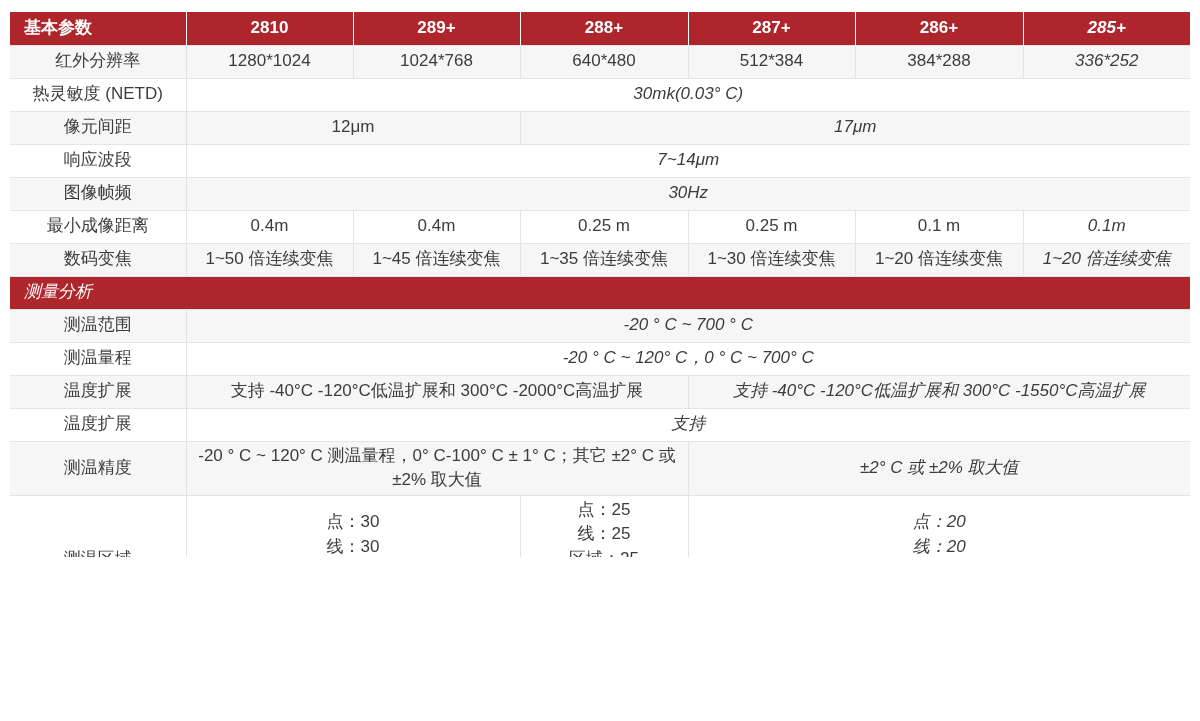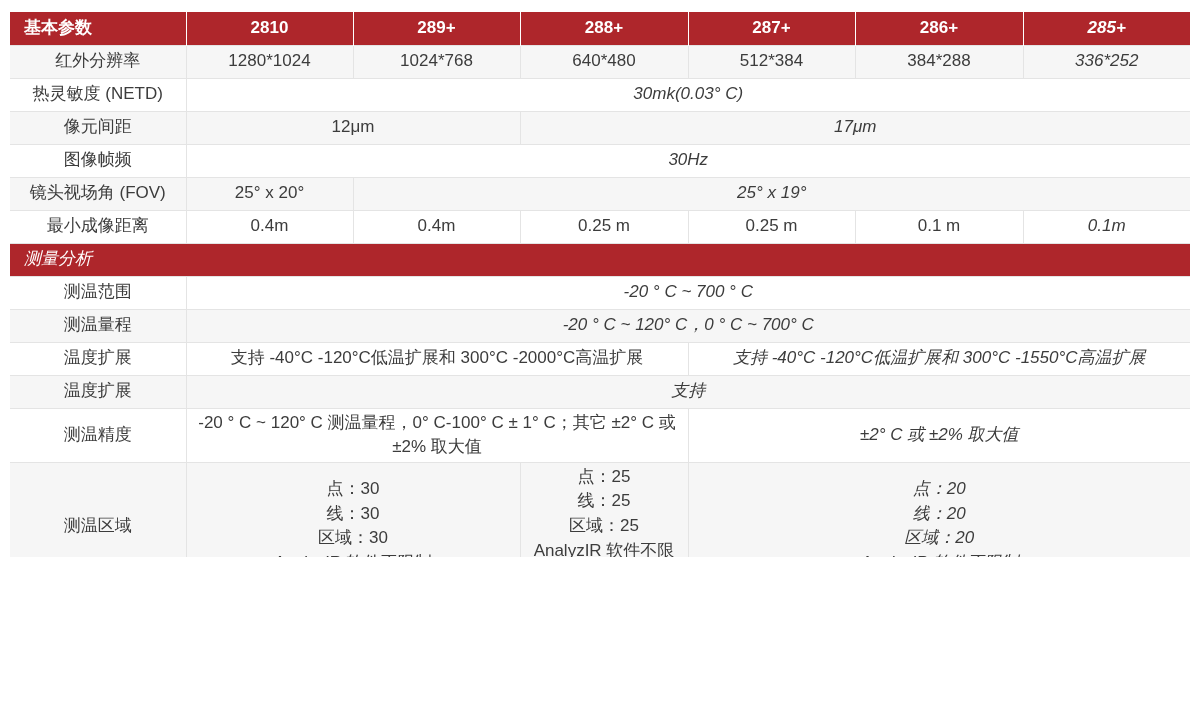--- a/index.html
+++ b/index.html
@@ -101,44 +101,52 @@
         <td class="label">热灵敏度 (NETD)</td>
         <td colspan="6">30mk(0.03° C)</td>
       </tr>
 
       <tr>
         <td class="label">像元间距</td>
         <td colspan="2">12μm</td>
         <td colspan="4">17μm</td>
       </tr>
 
+      <tr>
+        <td class="label">响应波段</td>
+        <td colspan="6">7~14μm</td>
+      </tr>
 
       <tr>
         <td class="label">图像帧频</td>
         <td colspan="6">30Hz</td>
       </tr>
 
-      <tr>
-        <td class="label">镜头视场角 (FOV)</td>
-        <td>25° x 20°</td>
-        <td colspan="5">25° x 19°</td>
-      </tr>
 
 
       <tr>
         <td class="label">最小成像距离</td>
         <td>0.4m</td>
         <td>0.4m</td>
         <td>0.25 m</td>
         <td>0.25 m</td>
         <td>0.1 m</td>
         <td>0.1m</td>
       </tr>
 
 
+      <tr>
+        <td class="label">数码变焦</td>
+        <td>1~50 倍连续变焦</td>
+        <td>1~45 倍连续变焦</td>
+        <td>1~35 倍连续变焦</td>
+        <td>1~30 倍连续变焦</td>
+        <td>1~20 倍连续变焦</td>
+        <td>1~20 倍连续变焦</td>
+      </tr>
 
       <tr class="red-row section-row">
         <td colspan="7">测量分析</td>
       </tr>
 
       <tr>
         <td class="label">测温范围</td>
         <td colspan="6">-20 ° C ~ 700 ° C</td>
       </tr>
 

